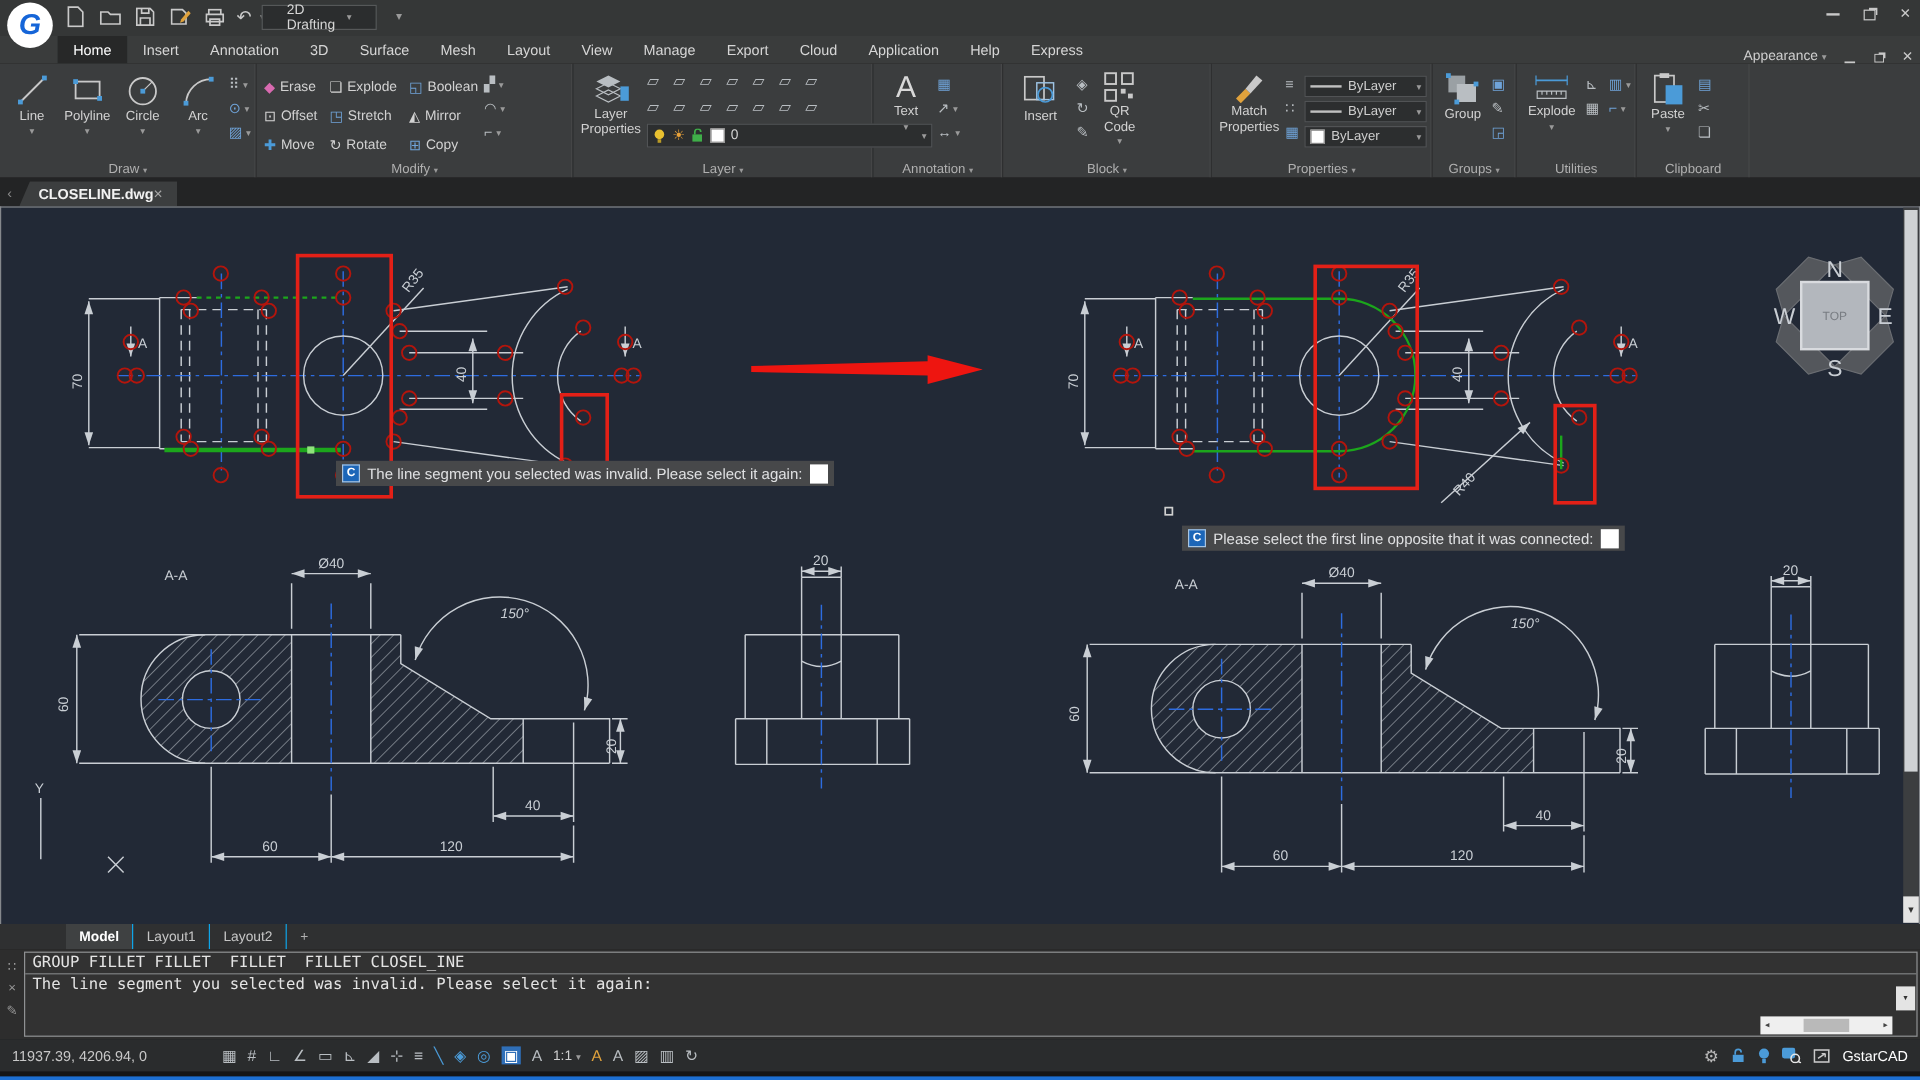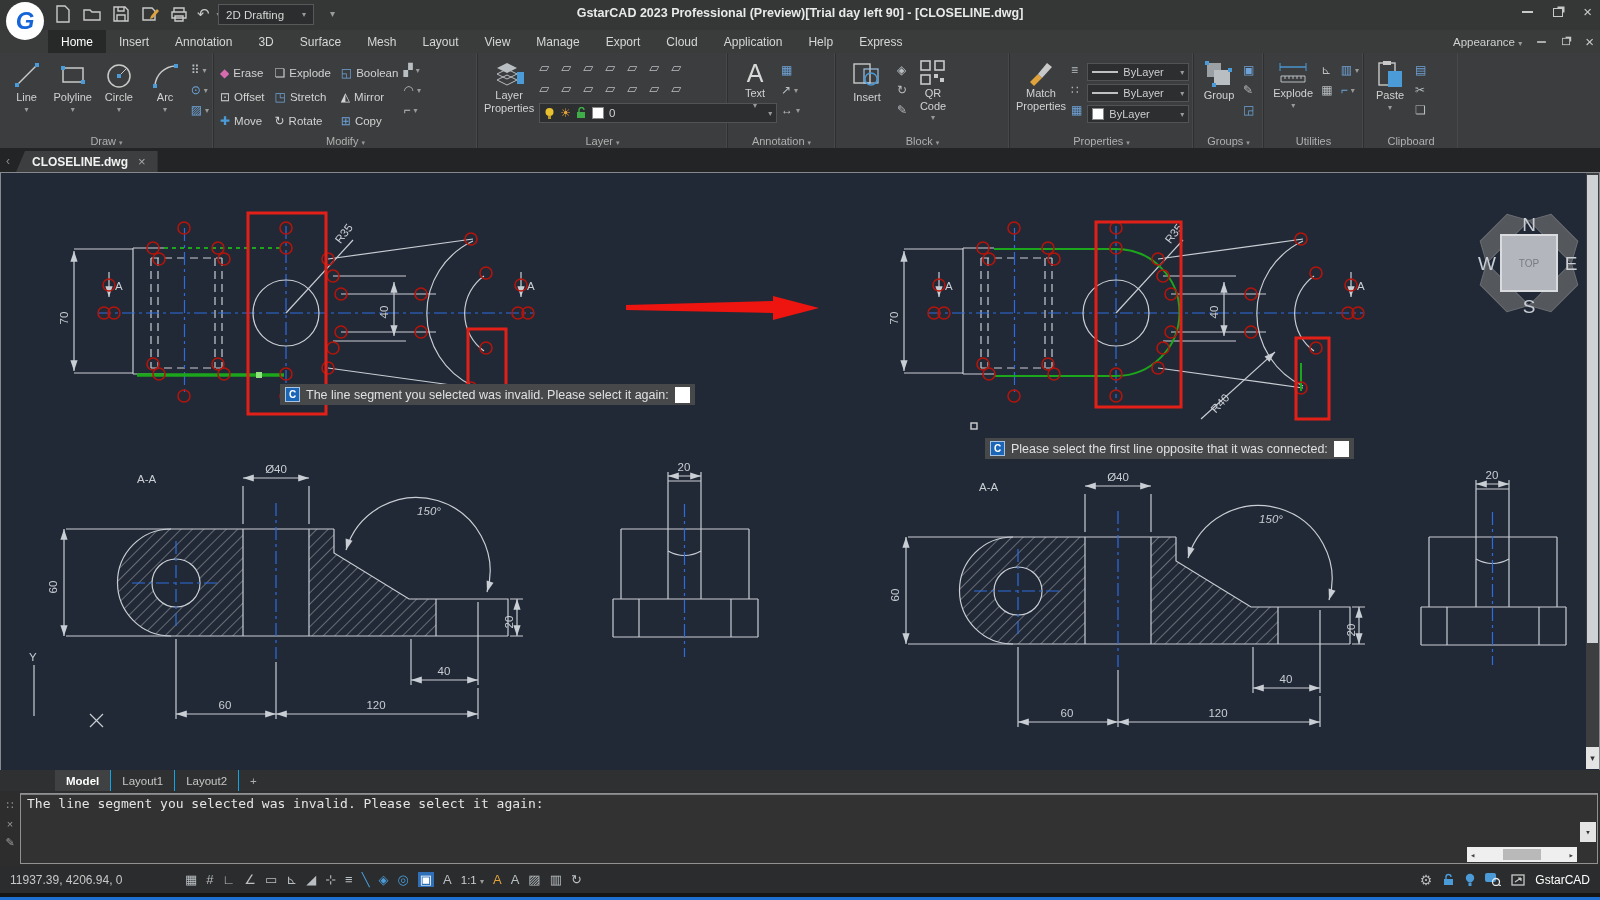--- a/index.html
+++ b/index.html
@@ -12,35 +12,35 @@
   #logo { position:absolute; left:6px; top:2px; width:38px; height:38px; border-radius:50%;
     background:#fff; z-index:50; display:flex; align-items:center; justify-content:center; }
   #logo b { color:#1565d8; font-size:24px; font-style:italic; }
   .qicons { position:absolute; left:52px; top:3px; display:flex; gap:7px; align-items:center; }
   .qicons svg { display:block; }
   .qi { width:22px; height:22px; display:flex; align-items:center; justify-content:center; }
   .uglyph { color:#c9c9c9; font-size:15px; }
   .tinych { color:#9a9a9a; font-size:8px; }
   #wsbox { position:absolute; left:218px; top:4px; width:96px; height:21px; background:#2b2d2e;
     border:1px solid #565859; color:#d6d6d6; font-size:11.5px; display:flex; align-items:center;
-    padding:0 7px; justify-content:space-between; }
+    padding:0 20px; justify-content:space-between; }
   #customize { position:absolute; left:330px; top:8px; color:#9a9a9a; font-size:10px; }
   #apptitle { position:absolute; left:0; right:0; top:6px; text-align:center; color:#e9e9e9;
     font-size:12.5px; font-weight:bold; }
   .winctl { position:absolute; right:8px; top:7px; display:flex; gap:20px; align-items:center; }
   .wmin { width:11px; height:2px; background:#c9c9c9; }
   .wrest { width:10px; height:9px; border:1.5px solid #c9c9c9; box-shadow:3px -3px 0 -1.5px #c9c9c9; }
   .wclose { color:#c9c9c9; font-size:15px; line-height:10px; }
 
   
   #tabrow { height:23px; background:#3a3c3c; display:flex; align-items:stretch; padding-left:48px; }
   .mtab { padding:0 13px; display:flex; align-items:center; color:#d6d6d6; font-size:12px;text-align:right; }
   .mtab.active { background:#272828; color:#fff; }
   #tabrow-right { position:absolute; right:6px; top:0; height:23px; display:flex; gap:14px;
-    align-items:center; color:#cfcfcf; font-size:11.5px; }
+    align-items:flex-end; color:#cfcfcf; font-size:11.5px; }
   #tabrow-right .wmin,#tabrow-right .wrest { transform:scale(.8); }
 
   
   #ribbon { height:95px; background:#3b3d3e; display:flex; }
   .panel { position:relative; border-right:1px solid #2e2f30; box-shadow:inset -1px 0 0 #474849;
     padding:4px 4px 17px 6px; display:flex; gap:5px; }
   .pname { position:absolute; left:0; right:0; bottom:1px; text-align:center; color:#b0b0b0;
     font-size:11px; }
   .pname .tinych { font-size:7px; }
   .bigbtn { width:50px; display:flex; flex-direction:column; align-items:center; gap:1px;
@@ -60,21 +60,21 @@
   .sw { width:12px; height:12px; background:#fff; border:1px solid #888; }
   .proprows { display:flex; flex-direction:column; gap:3px; padding-top:6px; }
   .prow { width:102px; height:18px; background:#2c2e2f; border:1px solid #515355; display:flex;
     align-items:center; gap:5px; padding:0 4px; color:#cfcfcf; font-size:11px; }
   .pline { width:26px; height:2px; background:#c0c0c0; }
 
   
   #doctabs { height:24px; background:#232425; display:flex; align-items:flex-end; padding-left:6px; }
   #docnav { color:#8a8a8a; font-size:12px; margin:0 6px 4px 0; }
   .dtab { height:21px; background:#3c3e3f; color:#f2f2f2; font-size:12px; font-weight:bold;
-    display:flex; align-items:center; gap:10px; padding:0 12px 0 16px;
+    display:flex; align-items:center; padding:0 12px 0 16px;
     clip-path:polygon(9px 0,100% 0,100% 100%,0 100%); }
   .dtab .x { color:#a8a8a8; font-weight:normal; font-size:13px; }
 
   
   #canvas { height:598px; background:#222936; border:1px solid #85888c; border-bottom:none; position:relative; }
   #cadsvg { position:absolute; left:0; top:0; }
   .ln path, .ln line, .ln circle { stroke:#c9ced4; stroke-width:1.2; fill:none; }
   .ln text { fill:#c9ced4; font-size:11.5px; stroke:none; font-family:"Liberation Sans",sans-serif; }
   .dash { stroke-dasharray:8 5; }
   .cl { stroke:#2d6ce0 !important; stroke-dasharray:13 4 3 4; }
@@ -167,21 +167,20 @@
     <span class="uglyph">↶</span>
     <span class="tinych">▾</span>
     <span class="uglyph">↷</span>
     <span class="tinych">▾</span>
   </div>
   <div id="wsbox">
     <span>2D Drafting</span>
     <span class="tinych">▾</span>
   </div>
   <span id="customize">▾</span>
-  <div id="apptitle">GstarCAD 2023 Professional (Preview)[Trial day left 90] - [CLOSELINE.dwg]</div>
   <div class="winctl">
     <span class="wmin"></span>
     <span class="wrest"></span>
     <span class="wclose">×</span>
   </div>
 </div>
 
 <div id="tabrow" class="row">
   <span class="mtab active">Home</span>
   <span class="mtab">Insert</span>
@@ -730,20 +729,21 @@
   <span class="ltab add">+</span>
 </div>
 
 <div id="command" class="row">
   <div id="gutter">
     <span>∷</span>
     <span>×</span>
     <span>✎</span>
   </div>
   <div id="cmdbox">
+    <div class="cline">GROUP FILLET FILLET  FILLET  FILLET CLOSEL̲INE</div>
     <div id="cinput">The line segment you selected was invalid. Please select it again:</div>
     <div id="cvbtn">▾</div>
     <div id="hscroll">
       <span>◂</span>
       <div id="hthumb"></div>
       <span>▸</span>
     </div>
   </div>
 </div>
 

